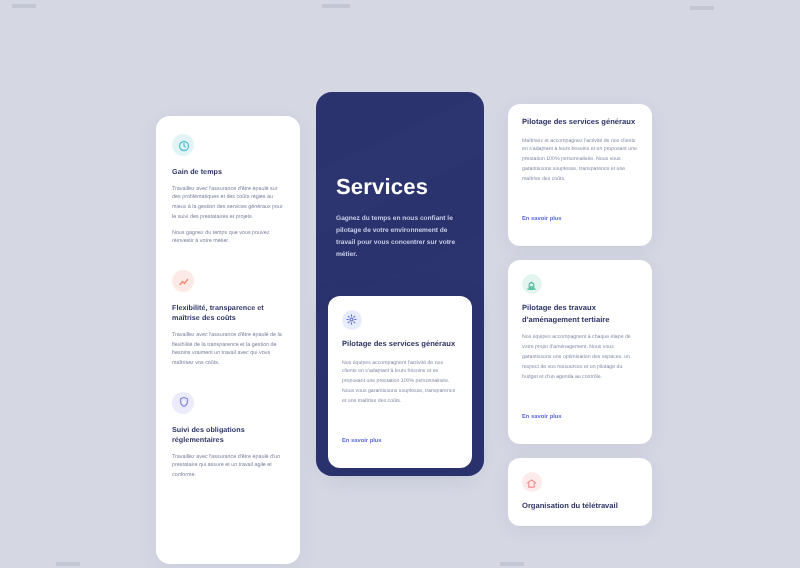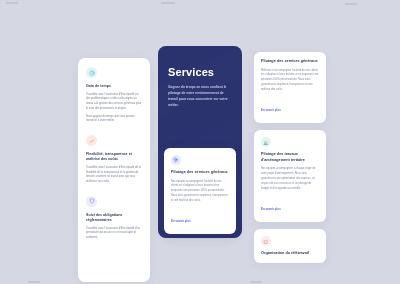--- a/index.html
+++ b/index.html
@@ -64,21 +64,21 @@
     background: #2c3470;
     border-radius: 8px;
     overflow: hidden;
   }
   #center-panel .bg-art {
     position: absolute; inset: 0;
     opacity: 0.13;
   }
   #center-panel .panel-inner {
     position: relative;
-    padding: 20px 10px 0 10px;
+    padding: 42px 10px 0 10px;
   }
   #panel-title {
     color: #ffffff;
     font-size: 11px;
     font-weight: bold;
     letter-spacing: 0.1px;
     margin-bottom: 6px;
   }
   #panel-sub {
     color: #c6cae4;

